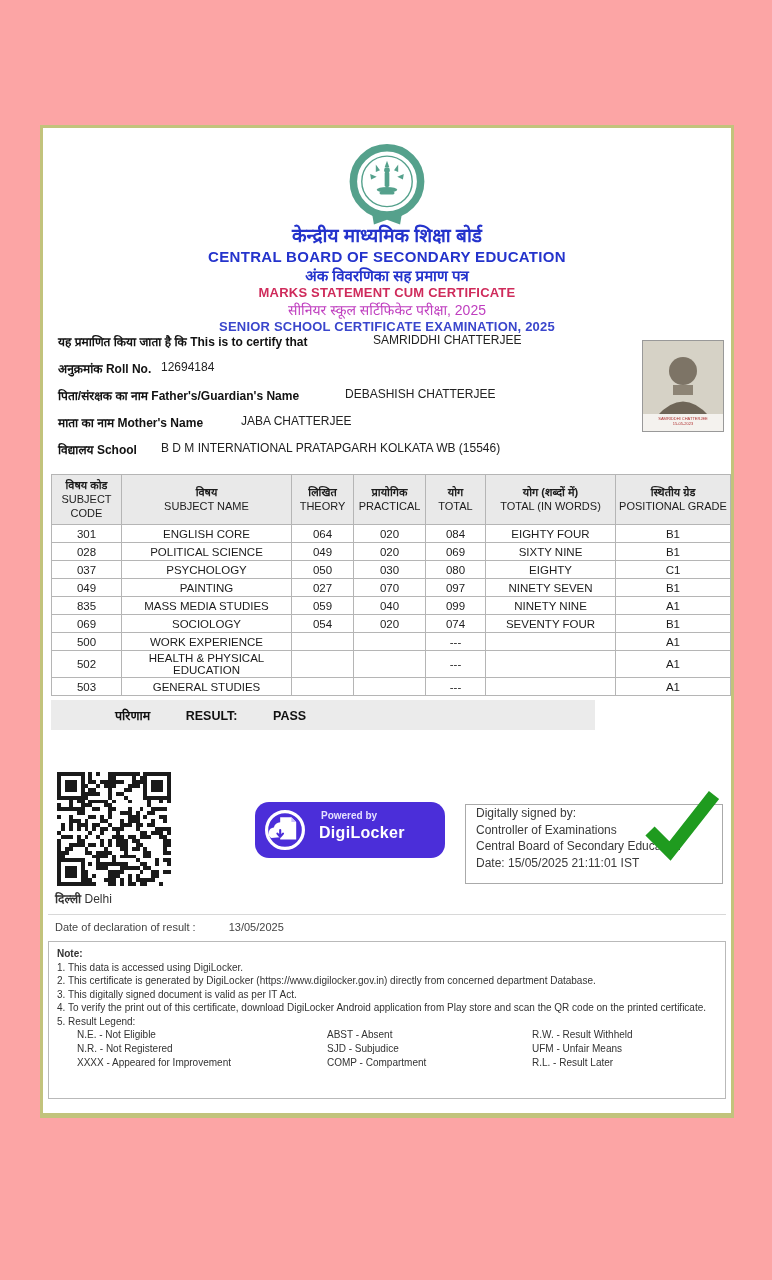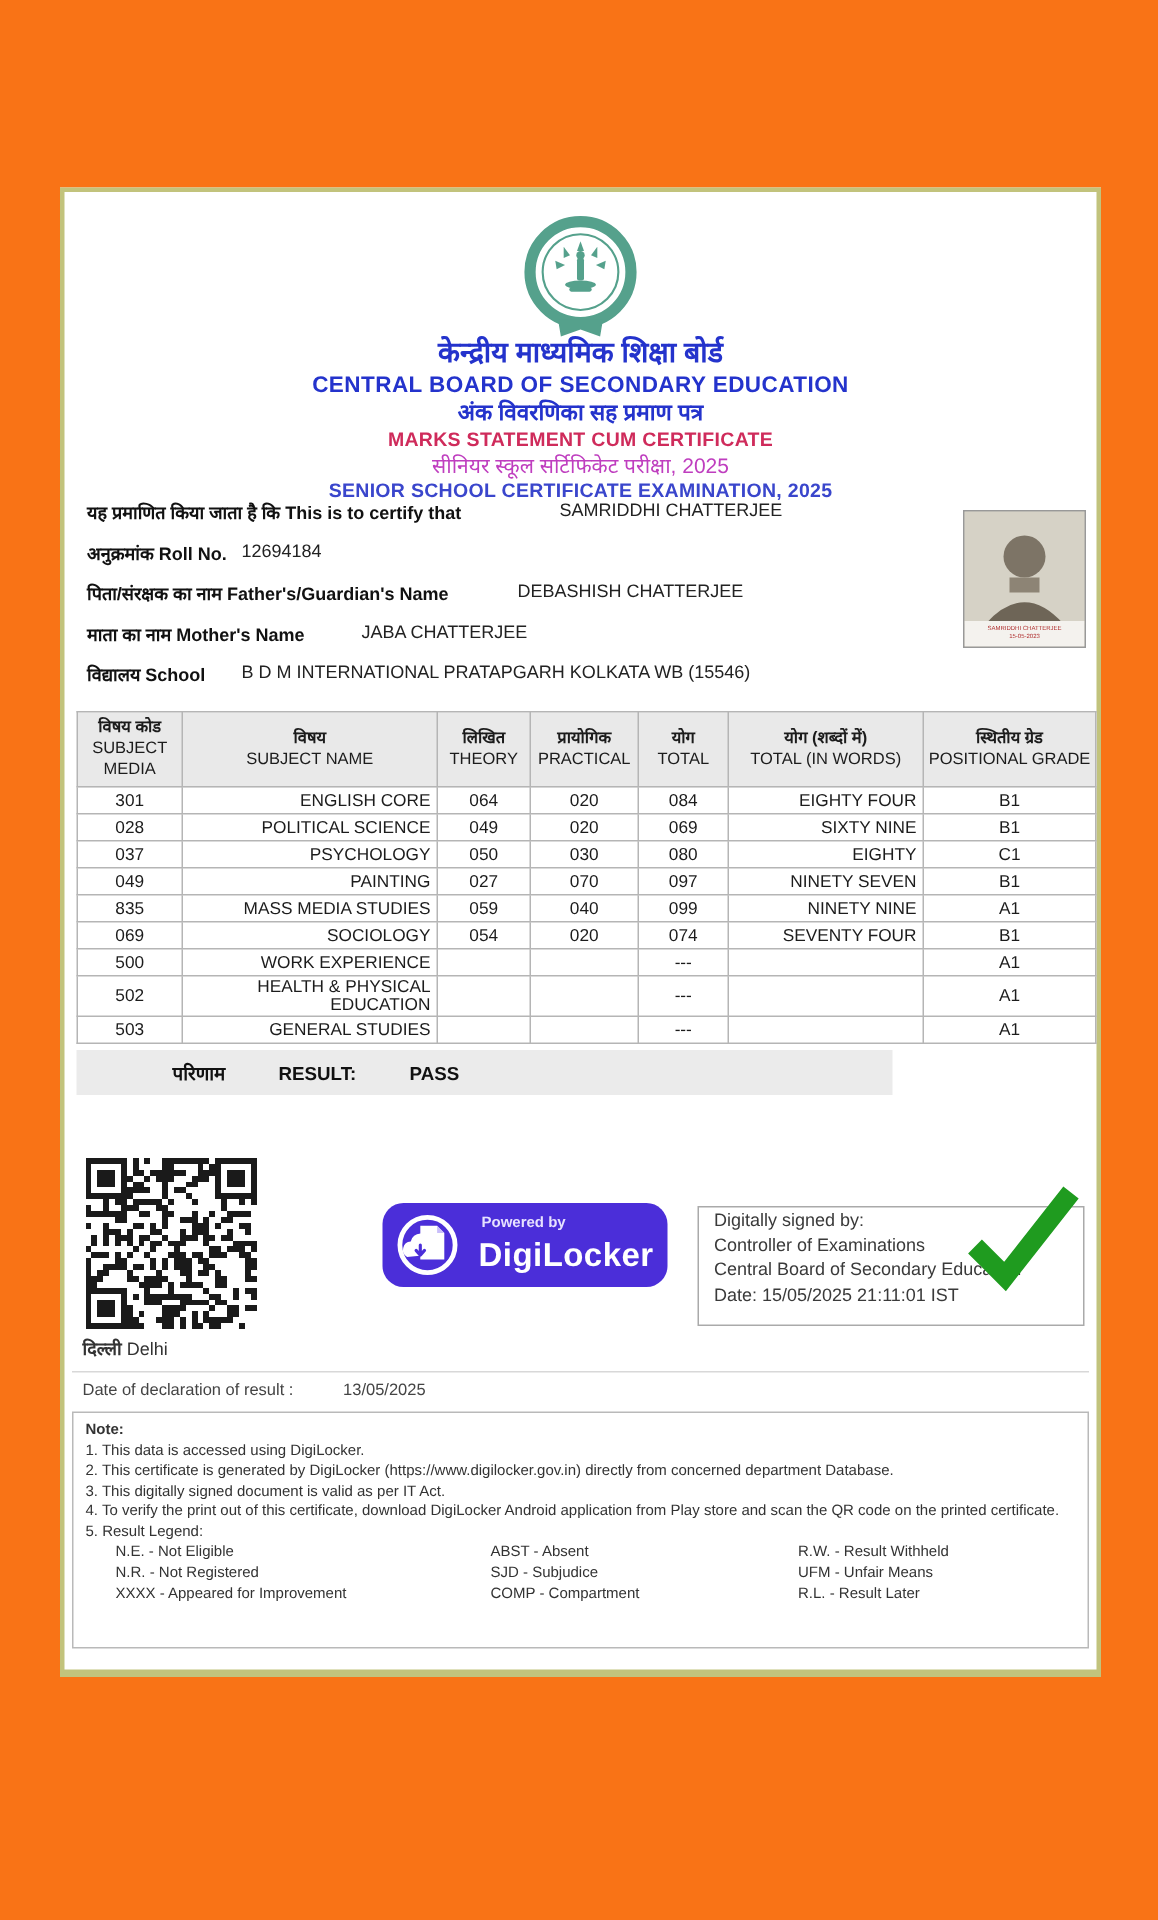--- a/index.html
+++ b/index.html
@@ -1,17 +1,17 @@
 <!DOCTYPE html>
 <html><head>
 <meta charset="utf-8">
 <style>
   html,body{margin:0;padding:0;background:#ffffff;}
   body{width:772px;height:1280px;position:relative;font-family:"Liberation Sans",sans-serif;color:#222;}
-  .page{position:absolute;inset:0;background:#f97316;}
+  .page{position:absolute;inset:0;background:#fca5a5;}
   .cert{position:absolute;left:40px;top:125px;width:688px;height:985px;background:#fff;
         border:3px solid #c2c37c;border-bottom-width:5px;}
   
   .logo{position:absolute;left:50%;top:16px;transform:translateX(-50%);width:92px;height:86px;}
   .hdr{position:absolute;left:0;right:0;top:96px;text-align:center;line-height:1.25;}
   .hdr .hi-board{font-size:19px;font-weight:bold;color:#2433cc;}
   .hdr .en-board{font-size:15px;font-weight:bold;color:#2433cc;letter-spacing:.3px;}
   .hdr .hi-marks{font-size:15px;font-weight:bold;color:#2433cc;}
   .hdr .en-marks{font-size:13px;font-weight:bold;color:#cf2b5b;letter-spacing:.2px;}
   .hdr .hi-exam{font-size:14px;font-weight:normal;color:#bf3ebf;}
@@ -26,33 +26,33 @@
   .photo{position:absolute;right:7px;top:212px;width:80px;height:90px;border:1px solid #999;background:#d6d2c6;overflow:hidden;}
   .photo .cap{position:absolute;left:0;right:0;bottom:0;height:15px;background:#f4f2ee;text-align:center;
               font-size:4px;line-height:5px;color:#b03030;padding-top:2px;}
   
   table.marks{position:absolute;left:8px;top:346px;border-collapse:collapse;table-layout:fixed;width:679px;
               font-size:11.5px;color:#1c1c1c;}
   table.marks th,table.marks td{border:1px solid #b5b5b5;padding:1px 4px;vertical-align:middle;}
   table.marks thead th{background:#e9e9e9;font-weight:normal;font-size:11px;line-height:1.25;padding:4px 2px;}
   table.marks thead .h-hi{font-weight:bold;}
   td.c{text-align:center;}
-  td.l{text-align:right;}
+  td.l{text-align:center;}
   table.marks tbody td{height:15px;}
   
   .result{position:absolute;left:8px;top:572px;width:544px;height:30px;background:#ebebeb;
           display:flex;align-items:center;font-size:12.5px;font-weight:bold;color:#111;}
   .result span{margin-left:32px;}
   
   .qr{position:absolute;left:12px;top:644px;width:118px;height:114px;}
   
   .dlbadge{position:absolute;left:212px;top:674px;width:190px;height:56px;background:#4b2ed9;border-radius:14px;}
   .dlbadge .ring{position:absolute;left:6px;top:4px;width:48px;height:48px;}
   .dlbadge .ptxt{position:absolute;left:66px;top:8px;font-size:10px;font-weight:bold;color:#e6e1ff;}
-  .dlbadge .btxt{position:absolute;left:64px;top:22px;font-size:22px;font-weight:bold;color:#ffffff;letter-spacing:.3px;}
+  .dlbadge .btxt{position:absolute;left:64px;top:22px;font-size:16px;font-weight:bold;color:#ffffff;letter-spacing:.3px;}
   
   .sig{position:absolute;left:422px;top:676px;width:258px;height:80px;border:1px solid #aaa;background:#fff;
        font-size:12px;color:#3a3a3a;line-height:16.5px;padding:0 0 0 10px;box-sizing:border-box;}
   .check{position:absolute;left:174px;top:-16px;width:80px;height:72px;}
   
   .place{position:absolute;left:12px;top:762px;font-size:12px;color:#333;}
   .place .hi{font-weight:bold;}
   .decl{position:absolute;left:5px;right:5px;top:786px;border-top:1px solid #d8d8d8;padding:6px 0 0 7px;
         font-size:11px;color:#444;}
   .decl .val{margin-left:30px;}
@@ -145,21 +145,21 @@
           <col style="width:62px">
           <col style="width:72px">
         <col style="width:60px">
           <col style="width:130px">
           <col style="width:115px">
       </colgroup>
       <thead>
         <tr>
           <th>
               <div class="h-hi">विषय कोड</div>
-              <div>SUBJECT MEDIA</div>
+              <div>SUBJECT CODE</div>
             </th>
           <th>
               <div class="h-hi">विषय</div>
               <div>SUBJECT NAME</div>
             </th>
           <th>
               <div class="h-hi">लिखित</div>
               <div>THEORY</div>
             </th>
           <th>

